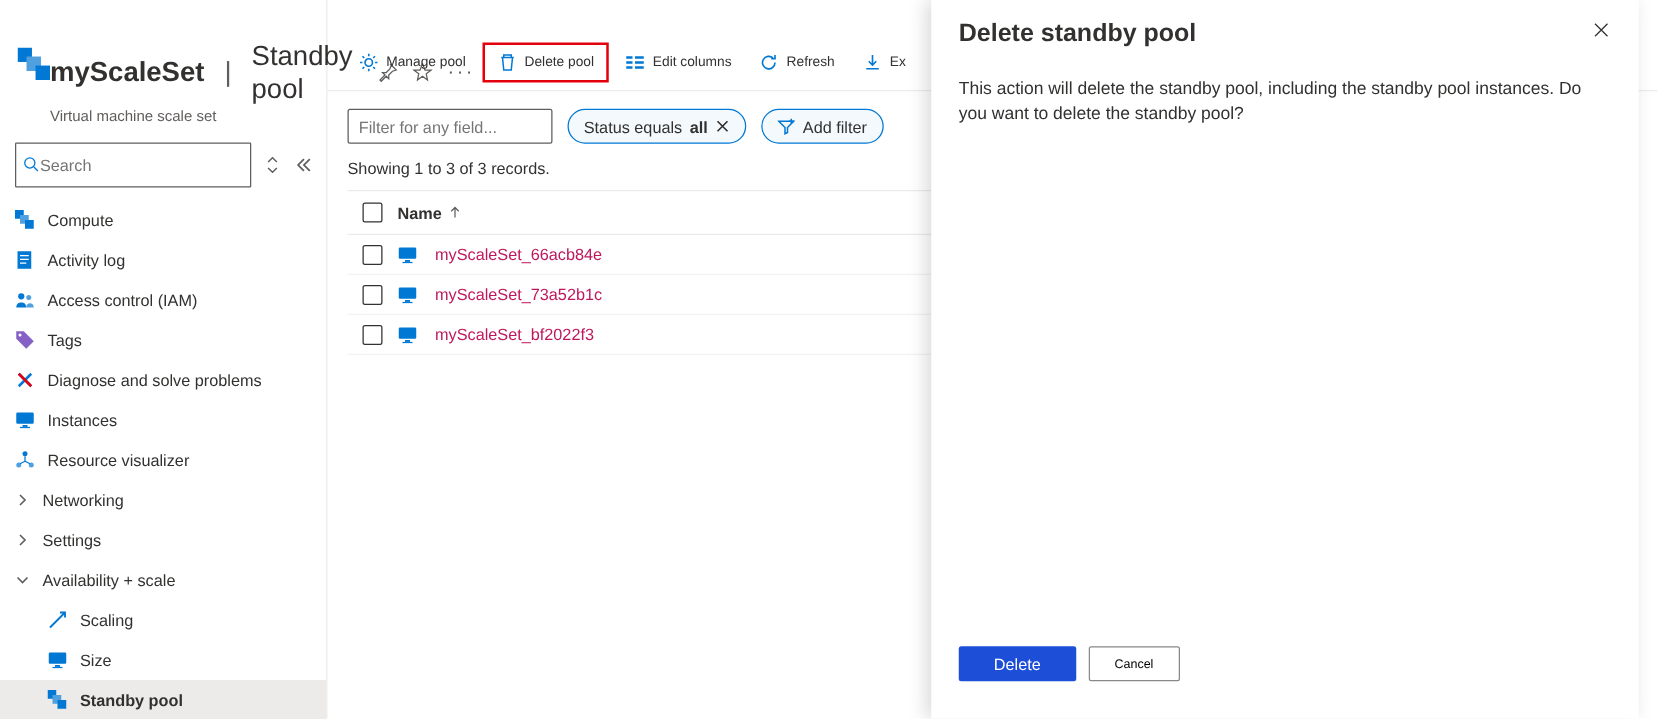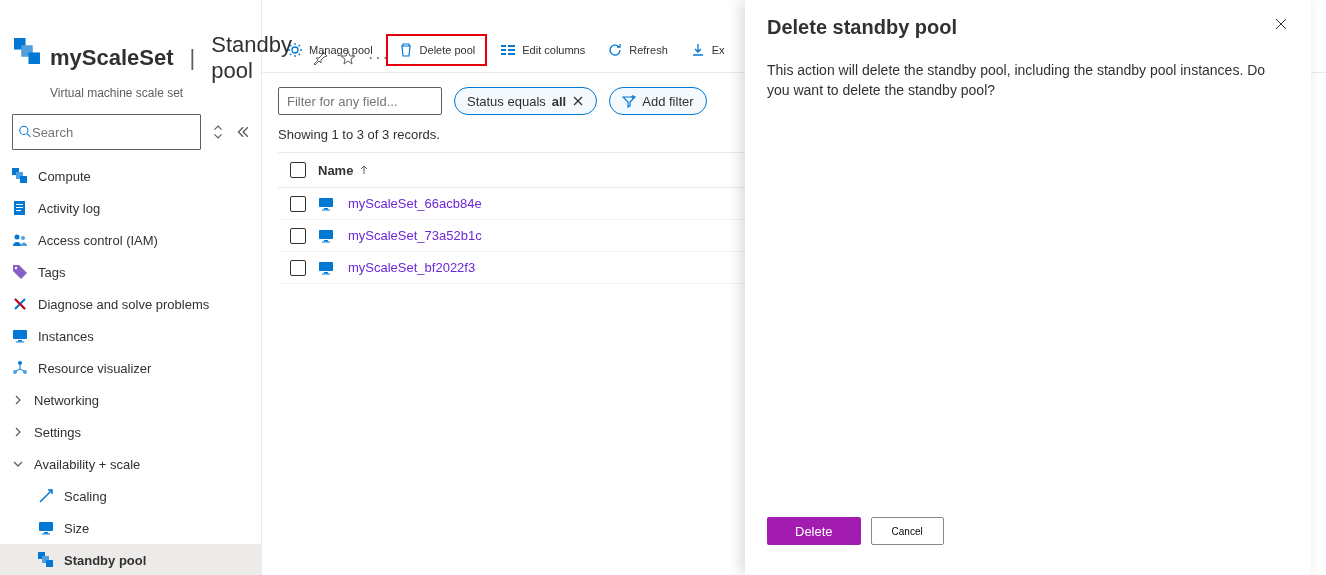--- a/index.html
+++ b/index.html
@@ -4,21 +4,21 @@
 <style>
 * { box-sizing: border-box; margin: 0; padding: 0; font-family: "Segoe UI", -apple-system, BlinkMacSystemFont, sans-serif; }
 body { width: 1326px; height: 575px; background: #fff; font-size: 13px; color: #323130; position: relative; overflow: hidden; }
 
 
 .main-layout { display: flex; height: 100%; }
 .sidebar { width: 262px; border-right: 1px solid #edebe9; padding-top: 32px; display: flex; flex-direction: column; }
 .content { flex: 1; display: flex; flex-direction: column; padding-top: 28px; }
 
 
-.header { display: flex; align-items: flex-start; padding: 0 14px 14px 14px; gap: 10px; }
+.header { display: flex; align-items: flex-start; padding: 0 14px 14px 14px; }
 .header-icon { width: 26px; height: 26px; margin-top: 6px; flex-shrink: 0; }
 .header-text-wrap { display: flex; flex-direction: column; }
 .header-title-row { display: flex; align-items: center; gap: 12px; }
 .header-title { font-size: 22px; font-weight: 600; color: #323130; }
 .header-subtitle-sep { font-size: 22px; color: #605e5c; font-weight: 300; margin: 0 4px; }
 .header-subtitle-text { font-size: 22px; color: #323130; font-weight: 400; }
 .header-kind { font-size: 12px; color: #605e5c; margin-top: 2px; }
 .header-actions { display: flex; gap: 12px; align-items: center; margin-left: 8px; }
 .hdr-icon-btn { width: 16px; height: 16px; color: #605e5c; cursor: pointer; display: flex; align-items: center; justify-content: center; }
 .hdr-more { font-size: 16px; color: #605e5c; letter-spacing: 2px; cursor: pointer; line-height: 1; }
@@ -55,31 +55,31 @@
 
 
 .table-wrapper { padding: 0 16px; }
 .table-header { display: flex; align-items: center; border-top: 1px solid #edebe9; border-bottom: 1px solid #edebe9; height: 36px; font-weight: 600; font-size: 13px; }
 .col-check { width: 40px; display: flex; justify-content: center; }
 .col-name { flex: 1; display: flex; align-items: center; gap: 6px; }
 .col-computer { width: 100px; }
 .sort-arrow { width: 10px; height: 10px; color: #605e5c; }
 .table-row { display: flex; align-items: center; height: 32px; border-bottom: 1px solid #f3f2f1; font-size: 13px; }
 .vm-icon { width: 16px; height: 16px; margin-right: 8px; }
-.row-link { color: #6d28d9; cursor: pointer; }
+.row-link { color: #be185d; cursor: pointer; }
 .checkbox { width: 16px; height: 16px; border: 1px solid #323130; border-radius: 2px; cursor: pointer; }
 
 
 .panel { position: absolute; right: 15px; top: 0; width: 566px; height: 100%; background: #fff; box-shadow: -4px 0 14px rgba(0,0,0,.15); padding: 16px 22px; display: flex; flex-direction: column; }
 .panel-header { display: flex; justify-content: space-between; align-items: flex-start; }
 .panel-title { font-size: 20px; font-weight: 600; }
 .panel-close { width: 16px; height: 16px; cursor: pointer; color: #323130; }
 .panel-body { font-size: 14px; margin-top: 22px; line-height: 1.4; }
 .panel-footer { margin-top: auto; display: flex; gap: 10px; padding-bottom: 14px; }
-.btn-primary { background: #a21caf; color: #fff; border: none; height: 28px; padding: 0 28px; font-size: 13px; cursor: pointer; border-radius: 2px; }
+.btn-primary { background: #1d4ed8; color: #fff; border: none; height: 28px; padding: 0 28px; font-size: 13px; cursor: pointer; border-radius: 2px; }
 .btn-secondary { background: #fff; border: 1px solid #8a8886; height: 28px; padding: 0 20px; font-size: 10px; cursor: pointer; border-radius: 2px; }
 
 svg { display: block; }
 </style>
 </head>
 <body>
 
 <div class="main-layout">
 
   <div class="sidebar">

